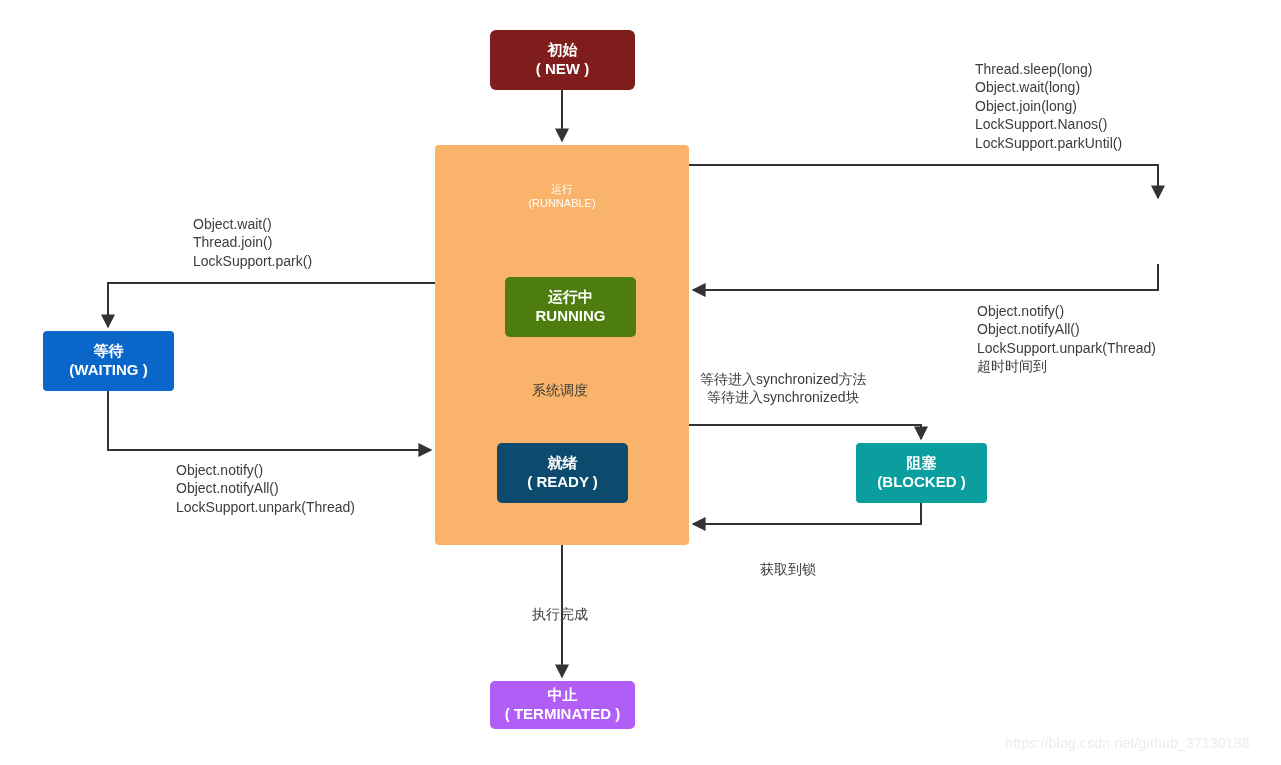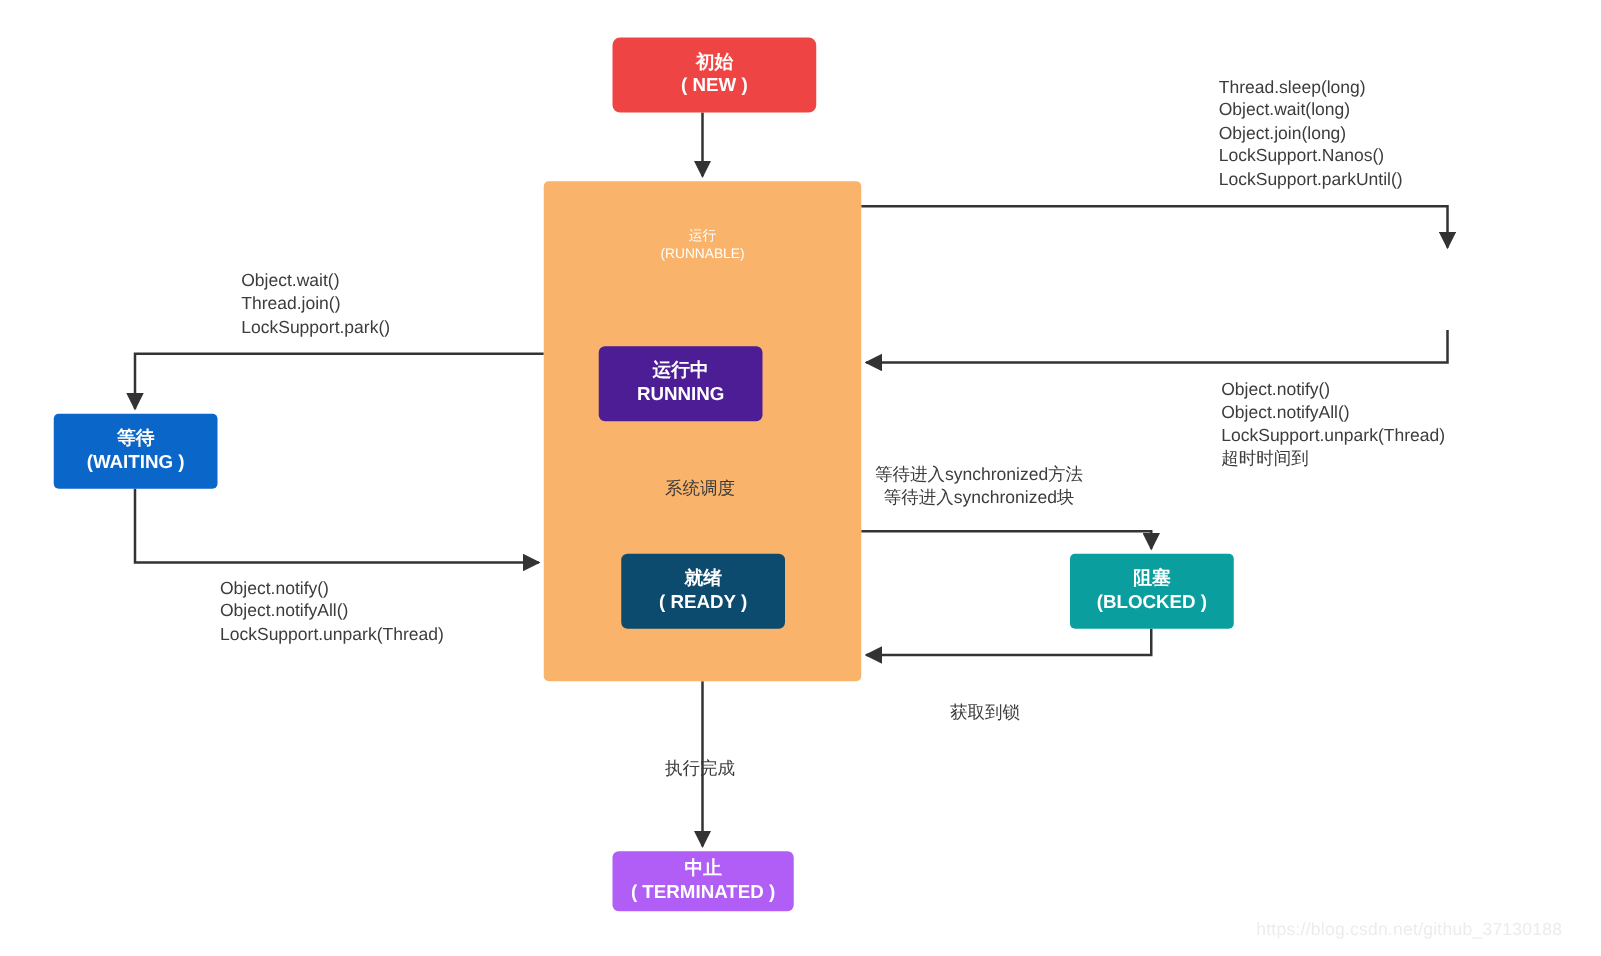--- a/index.html
+++ b/index.html
@@ -34,24 +34,24 @@
     justify-content: center;
     color: #ffffff;
     text-align: center;
     line-height: 1.25;
     font-size: 15px;
     border-radius: 5px;
   }
   .node .l1 { display: block; font-weight: bold; }
   .node .l2 { display: block; font-weight: bold; }
 
-  #node-new      { left: 490px; top: 30px;  width: 163px; height: 60px; background: #ef4444; border-radius: 6px; }
+  #node-new      { left: 490px; top: 30px;  width: 145px; height: 60px; background: #7f1d1d; border-radius: 6px; }
   #node-runnable { left: 435px; top: 145px; width: 254px; height: 400px; background: #fab36a; border-radius: 4px;
                    justify-content: flex-start; padding-top: 38px; }
-  #node-running  { left: 479px; top: 277px; width: 131px; height: 60px; background: #4c1d95; border-radius: 5px; }
+  #node-running  { left: 505px; top: 277px; width: 131px; height: 60px; background: #4d7c0f; border-radius: 5px; }
   #node-ready    { left: 497px; top: 443px; width: 131px; height: 60px; background: #0c4a6e; border-radius: 5px; }
   #node-waiting  { left: 43px;  top: 331px; width: 131px; height: 60px; background: #0a66c8; border-radius: 4px; }
   #node-timed    { left: 1060px; top: 202px; width: 188px; height: 62px; background: #0d9e54; border-radius: 5px; }
   #node-blocked  { left: 856px; top: 443px; width: 131px; height: 60px; background: #0a9e9e; border-radius: 4px; }
   #node-terminated { left: 490px; top: 681px; width: 145px; height: 48px; background: #b05ef5; border-radius: 5px; }
 
   #node-new .l1, #node-new .l2 { font-weight: bold; }
   #node-runnable .l1, #node-runnable .l2 { font-weight: normal; font-size: 11px; }
 
   .edge-label {

